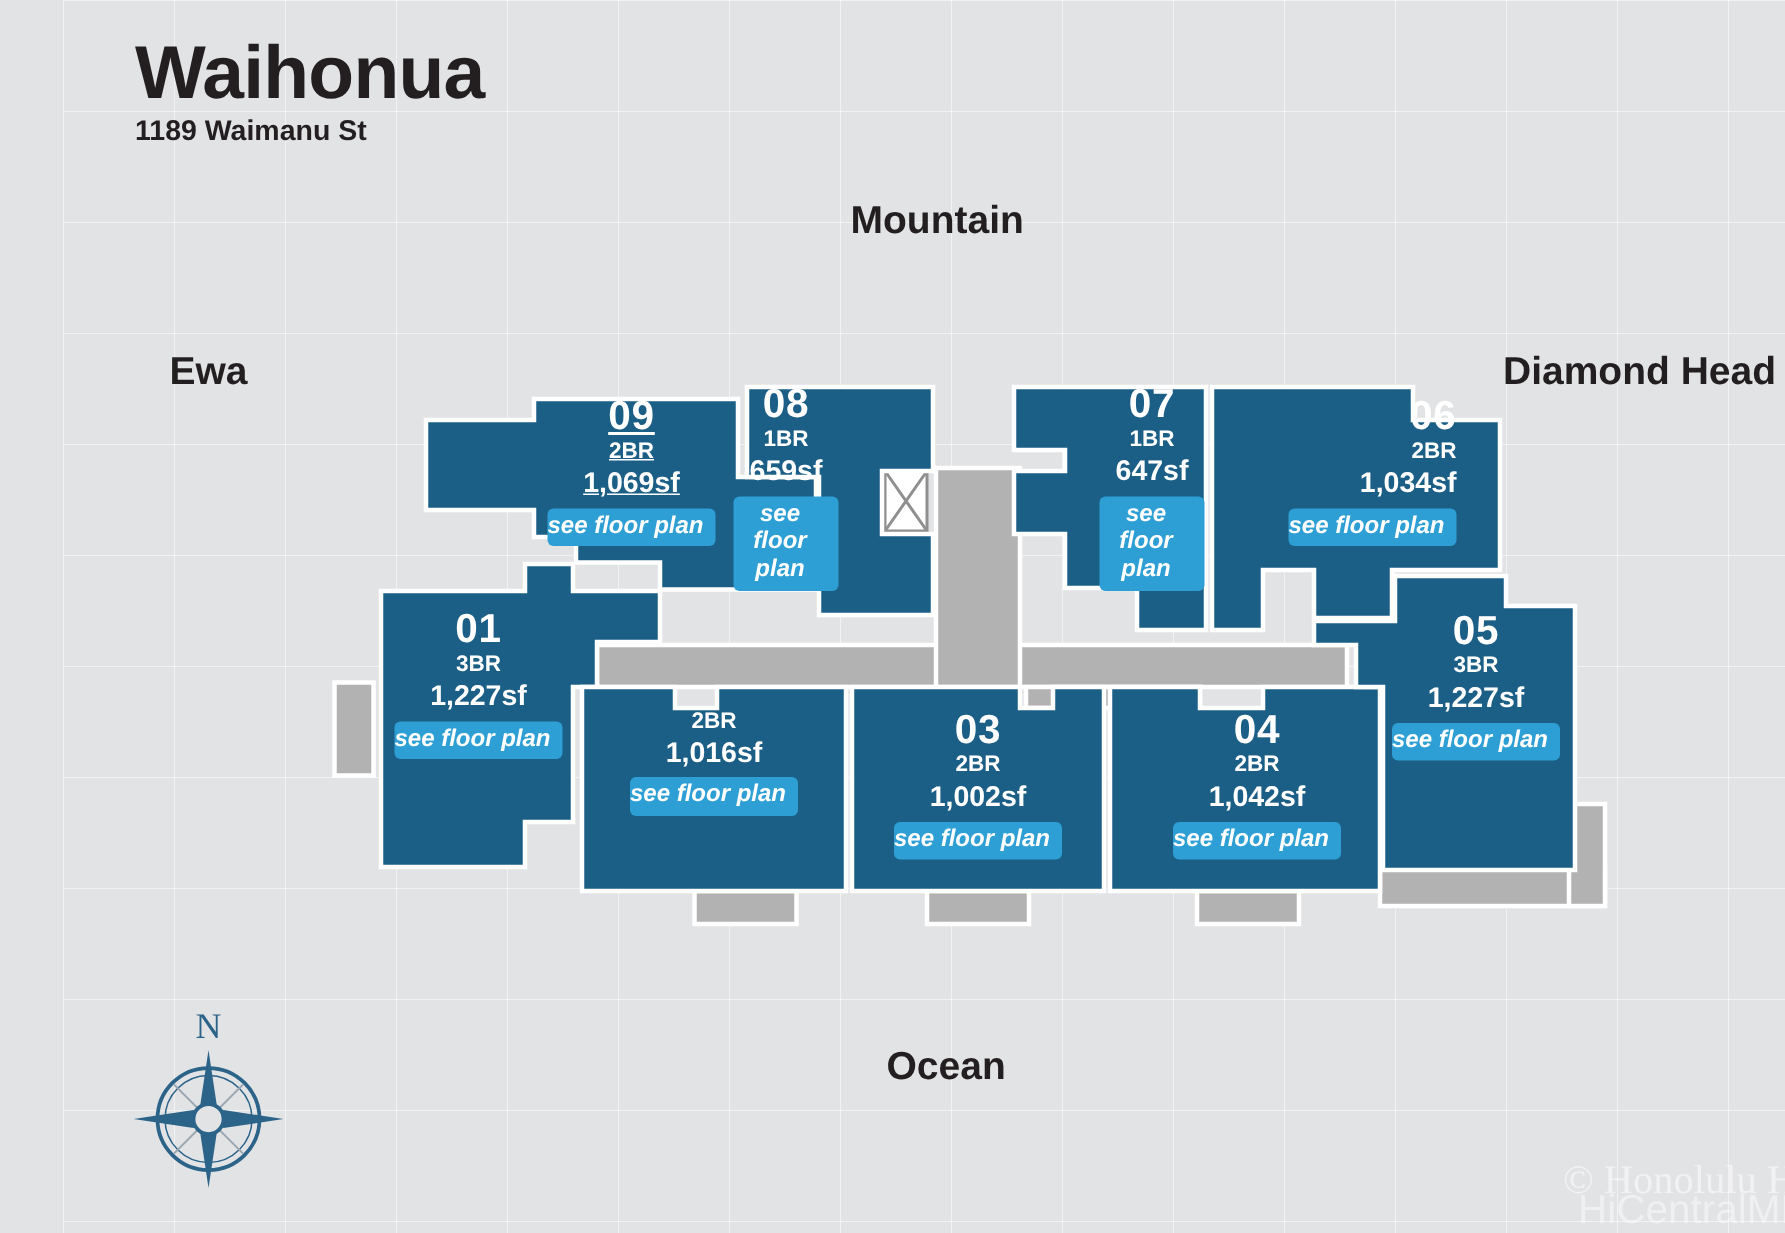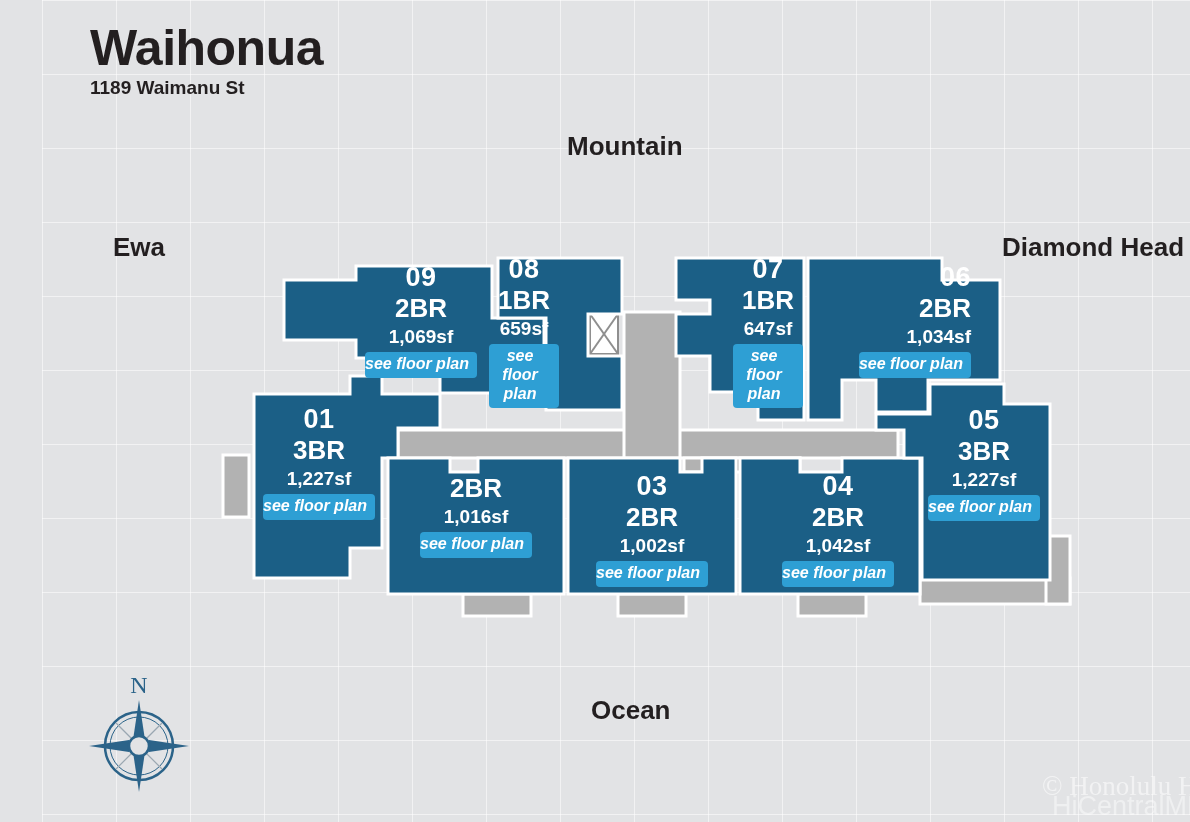--- a/index.html
+++ b/index.html
@@ -80,21 +80,21 @@
     pointer-events: none;
     width: 150px;
   }
   .unit-num {
     font-size: 27px;
     font-weight: bold;
     line-height: 1.08;
     letter-spacing: 0.5px;
   }
   .unit-br {
-    font-size: 26px;
+    font-size: 15px;
     font-weight: bold;
     line-height: 1.25;
   }
   .unit-sf {
     font-size: 19px;
     font-weight: bold;
     line-height: 1.3;
   }
   .fp-badge {
     display: inline-block;
@@ -221,21 +221,21 @@
          L 526,594 Z" fill="#1b5f86" stroke="#ffffff" stroke-width="3"></path>
 
     <path d="M 698,458 L 758,458 L 758,472 L 800,472 L 800,458 L 878,458 L 878,594
          L 698,594 Z" fill="#1b5f86" stroke="#ffffff" stroke-width="3"></path>
 
     <path d="M 834,414 L 888,414 L 888,384 L 962,384 L 962,404 L 1008,404 L 1008,580
          L 880,580 L 880,458 L 862,458 L 862,430 L 834,430 Z" fill="#1b5f86" stroke="#ffffff" stroke-width="3"></path>
 
   </svg>
 
-  <div class="unit-label" style="left:304px; top:263px;">
+  <div class="unit-label" style="left:304px; top:263px;text-decoration:underline;">
     <div class="unit-num">09</div>
     <div class="unit-br">2BR</div>
     <div class="unit-sf">1,069sf</div>
     <span class="fp-badge">see floor plan</span>
   </div>
 
   <div class="unit-label" style="left:408px; top:255px; width:148px;">
     <div class="unit-num">08</div>
     <div class="unit-br">1BR</div>
     <div class="unit-sf">659sf</div>

